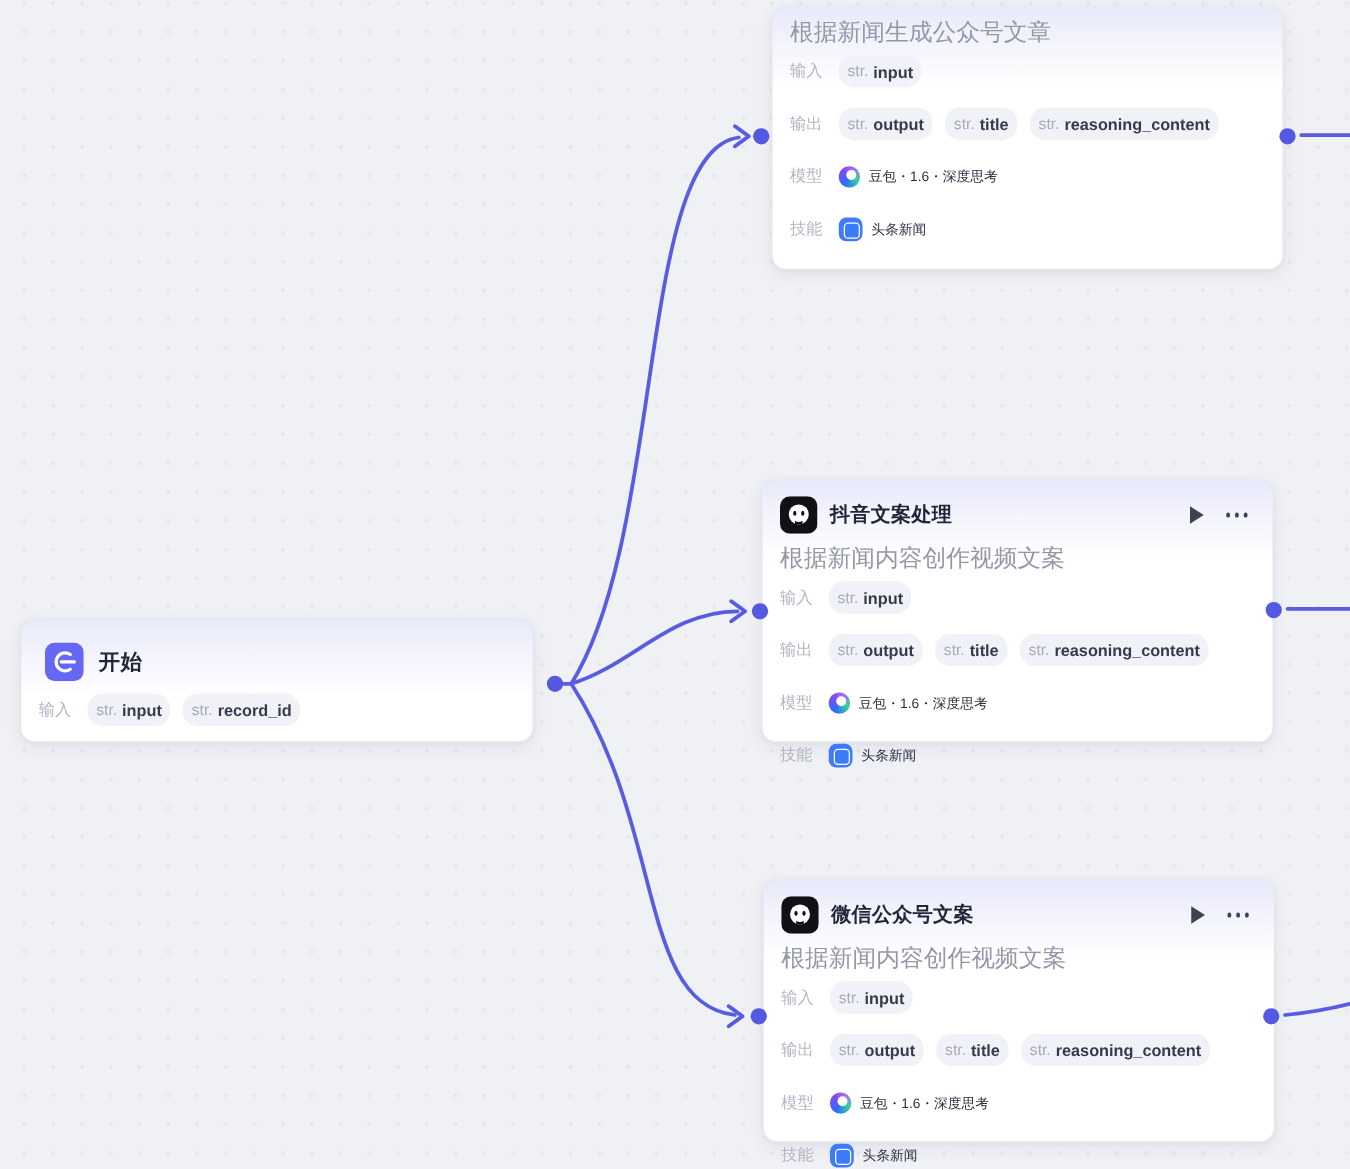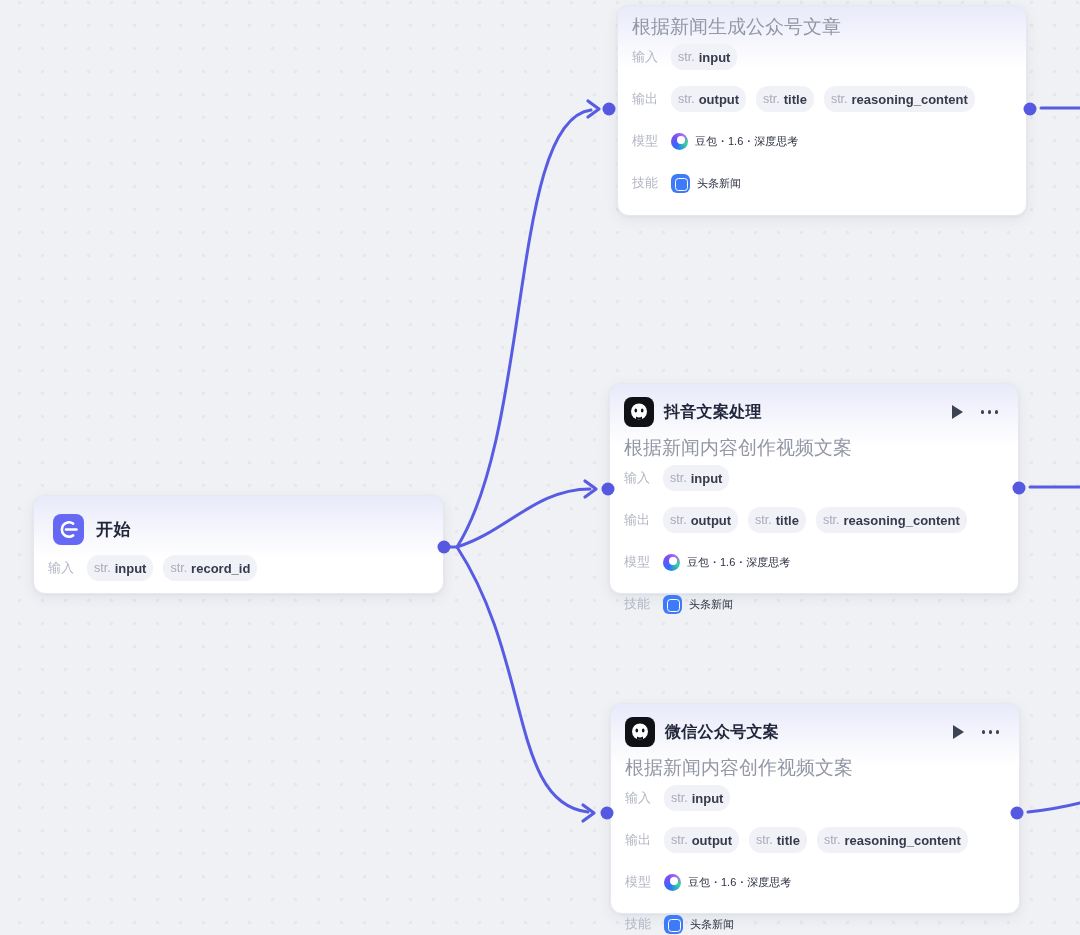--- a/index.html
+++ b/index.html
@@ -42,21 +42,21 @@
   .inline-val { display:flex; align-items:center; gap:7px; font-size:11px; font-weight:500; color:#2c3142; white-space:nowrap; }
   
   .doubao-icon { width:17px; height:17px; border-radius:50%;
     background:conic-gradient(from 210deg,#2f6bff 0%,#7c4df0 30%,#b069f5 50%,#35d49a 72%,#2f6bff 100%);
     position:relative; flex:0 0 17px; }
   .doubao-icon::after { content:""; position:absolute; left:6px; top:3.5px; width:8px; height:8px; border-radius:50%; background:#ffffff; }
   
   .skill-icon { width:19px; height:19px; border-radius:6px; background:#3d7bfa; position:relative; flex:0 0 19px; }
   .skill-icon::after { content:""; position:absolute; left:4px; top:4px; width:11px; height:11px; border:1.8px solid #ffffff; border-radius:3.5px; }
   
-  #start-node { left:33px; top:495px; width:411px; height:99px; }
+  #start-node { left:16px; top:495px; width:411px; height:99px; }
   .start-header { display:flex; align-items:center; padding:18px 16px 0 19px; }
   .start-icon { width:31px; height:31px; flex:0 0 31px; }
   .start-title { margin-left:12px; font-size:17px; font-weight:700; color:#21263a; letter-spacing:0.5px; }
   #start-node .node-rows { margin-top:10px; padding-left:14px; }
   
   #node-0 { left:617px; top:5px;  width:410px; height:211px; }
   #node-1 { left:609px; top:383px; width:410px; height:211px; }
   #node-2 { left:610px; top:703px; width:410px; height:211px; }
 </style>
 </head>

